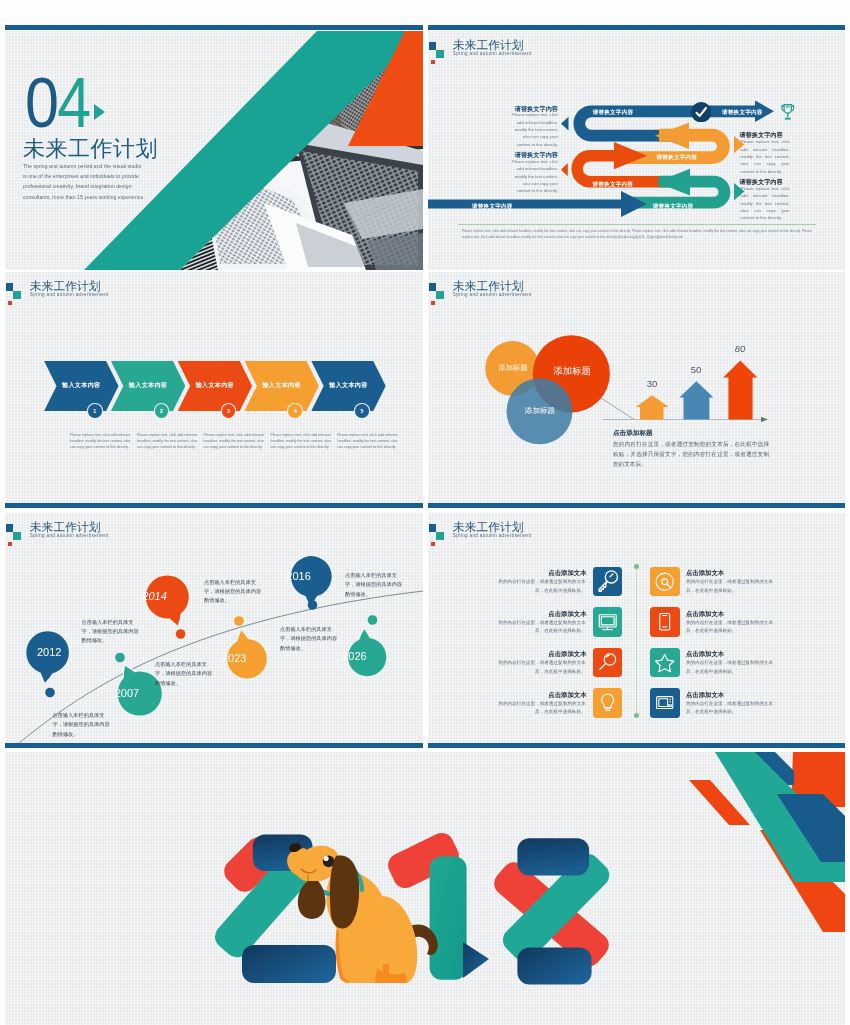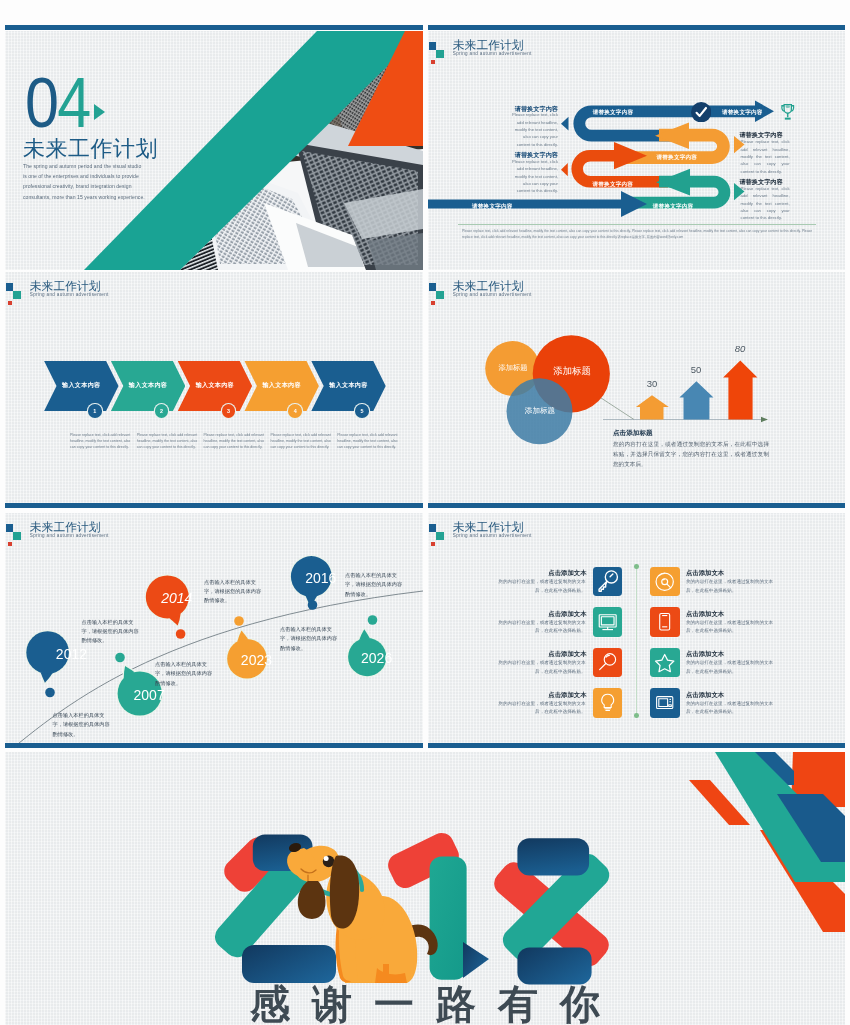--- a/index.html
+++ b/index.html
@@ -67,21 +67,21 @@
   
   #s4{left:428px;top:272px;width:417px;height:231px;}
   #s4 .clbl{position:absolute;color:#fff;text-align:center;white-space:nowrap;}
   #s4 .barval{position:absolute;font-size:9.5px;color:#4d5963;text-align:center;width:40px;}
   #s4 .captitle{position:absolute;left:185px;top:157px;font-size:6.6px;font-weight:700;color:#21394f;}
   #s4 .capbody{position:absolute;left:185px;top:168px;width:156px;font-size:5.6px;line-height:1.75;
      color:#4e5c6a;text-align:justify;}
 
   
   #s5{left:5px;top:513px;width:418px;height:230px;}
-  .tlyear{position:absolute;color:#fff;font-size:14px;text-align:right;white-space:nowrap;}
+  .tlyear{position:absolute;color:#fff;font-size:11px;text-align:left;white-space:nowrap;}
   .tltxt{position:absolute;font-size:5.2px;line-height:1.82;color:#3b4a58;width:58.5px;}
 
   
   #s6{left:428px;top:513px;width:417px;height:230px;}
   .tile{position:absolute;width:29.4px;height:29.4px;border-radius:3.4px;}
   .tile svg{position:absolute;left:0;top:0;}
   .itt{position:absolute;font-size:6.4px;font-weight:700;color:#233240;white-space:nowrap;}
   .itb{position:absolute;font-size:4.6px;line-height:1.85;color:#58697a;width:92px;}
   #s6 .divider{position:absolute;left:208px;top:53.2px;width:1px;height:149.4px;background:#c3ddc8;}
   #s6 .dtop,#s6 .dbot{position:absolute;left:206.2px;width:4.6px;height:4.6px;border-radius:50%;background:#7ebd8a;}
@@ -589,16 +589,15 @@
         <path d="M313,137 C322,143 334,145 345,141" stroke="#2aa79a" stroke-width="4.6" fill="none" stroke-linecap="round"></path>
         <path d="M342,112 C352,119 357,128 357,138" stroke="#2aa79a" stroke-width="4.2" fill="none" stroke-linecap="round"></path>
 
         <path d="M331,104 C344,101 353,112 354,132 C355,152 351,168 344,174
                  C336,180 328,175 326,164 C324,146 324,116 331,104 Z" fill="#5c3410"></path>
 
         <path d="M303,129 C294,135 290,150 295,160 C300,169 313,169 318,161
                  C323,152 320,136 313,129 Z" fill="#5c3410"></path>
       </g>
     </svg>
-    <div class="thanks">感谢一路有你</div>
   </div>
 
 </div>
 
 </body></html>

